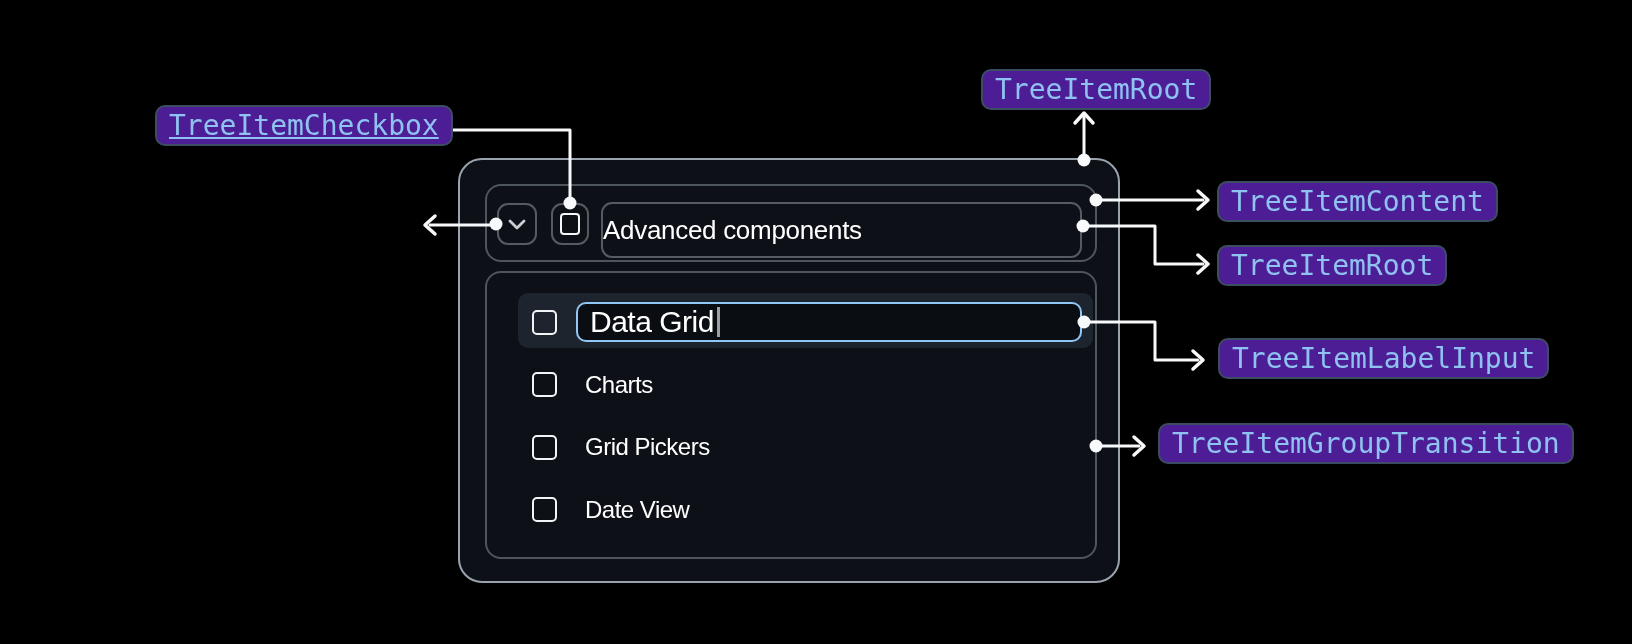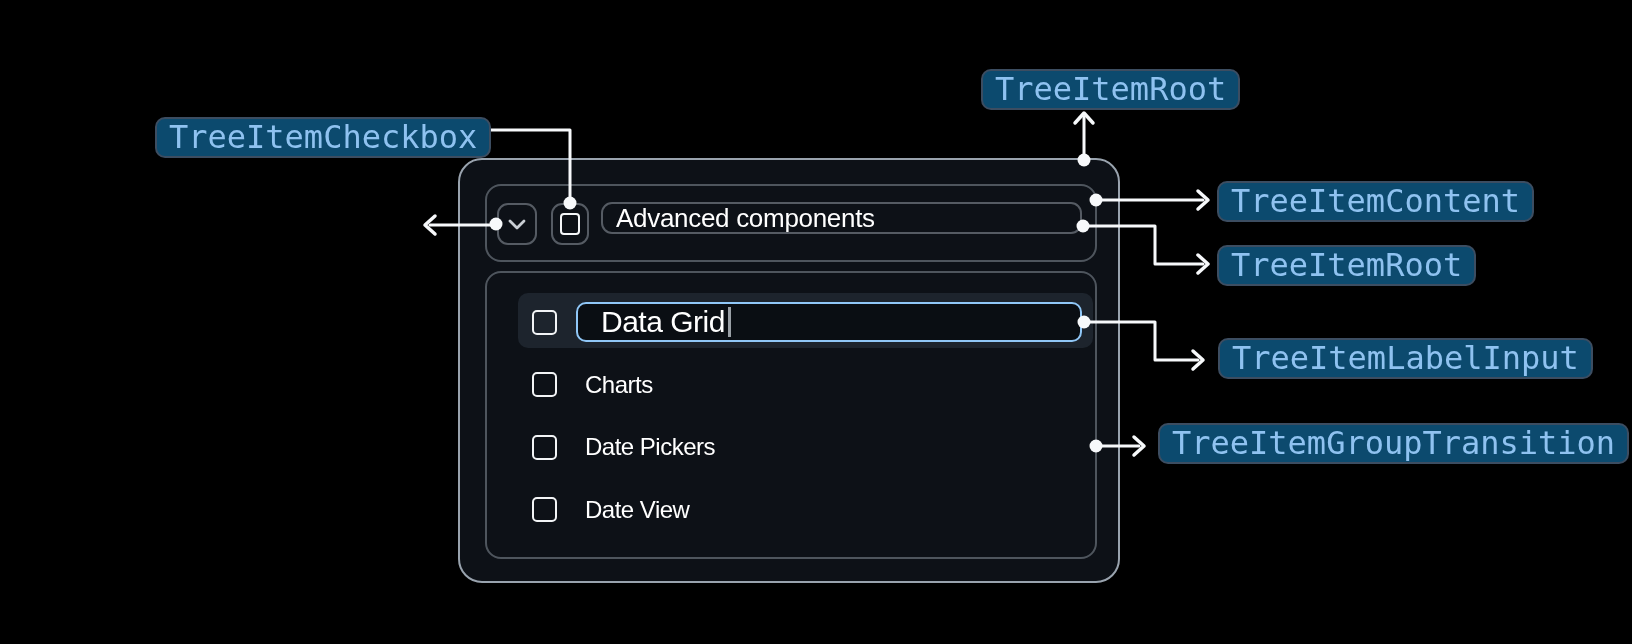--- a/index.html
+++ b/index.html
@@ -3,59 +3,59 @@
 <meta charset="utf-8">
 <style>
   html,body{margin:0;padding:0;background:#000;}
   .canvas{
     position:relative;width:1632px;height:644px;background:#000;overflow:hidden;
     font-family:"Liberation Sans",sans-serif;
   }
   
   .badge{
     position:absolute;box-sizing:border-box;height:41px;
-    border:2px solid #3c4d61;border-radius:10px;background:#0c4a6e;
-    color:#8fc2f0;font-family:"DejaVu Sans Mono",monospace;font-size:32px;
+    border:2px solid #3c4d61;border-radius:10px;background:#4c1d95;
+    color:#8fc2f0;font-family:"DejaVu Sans Mono",monospace;font-size:28px;
     line-height:37px;padding:0 12px;white-space:nowrap;
   }
   
   .panel{
     position:absolute;left:458px;top:158px;width:662px;height:425px;
     box-sizing:border-box;border:2px solid #99a3ae;border-radius:24px;background:#0d1117;
   }
   .content-box{
     position:absolute;left:485px;top:184px;width:612px;height:78px;
     box-sizing:border-box;border:2px solid #4e555d;border-radius:16px;
   }
   .sq-btn{
     position:absolute;box-sizing:border-box;border:2px solid #555b63;border-radius:11px;
     display:flex;align-items:center;justify-content:center;background:transparent;
   }
   .icon-btn{left:497px;top:203px;width:40px;height:42px;}
   .check-btn{left:551px;top:203px;width:38px;height:42px;}
   .cb-glyph{box-sizing:border-box;border:2.5px solid #f5f7f9;border-radius:4px;background:transparent;}
   .cb-glyph.hdr{width:20px;height:22px;}
   .label-box{
-    position:absolute;left:601px;top:202px;width:481px;height:32px;
+    position:absolute;left:601px;top:202px;width:481px;height:56px;
     box-sizing:border-box;border:2px solid #555b63;border-radius:11px;
-    display:flex;align-items:center;padding-left:13px;
+    display:flex;align-items:center;
     color:#fff;font-size:26px;letter-spacing:-0.3px;
   }
   .group-box{
     position:absolute;left:485px;top:271px;width:612px;height:288px;
     box-sizing:border-box;border:2px solid #4e555d;border-radius:16px;
   }
   .row-highlight{
     position:absolute;left:518px;top:293px;width:575px;height:55px;
     background:#1d242d;border-radius:10px;
   }
   .label-input{
     position:absolute;left:576px;top:302px;width:506px;height:40px;
     box-sizing:border-box;border:2.5px solid #90c7f7;border-radius:10px;background:#0a0e13;
-    display:flex;align-items:center;padding-left:23px;
+    display:flex;align-items:center;padding-left:12px;
     color:#fff;font-size:30px;letter-spacing:-0.5px;
   }
   .caret{display:inline-block;width:3px;height:30px;background:#9aa0a6;margin-left:3px;}
   .item-cb{
     position:absolute;width:25px;height:25px;box-sizing:border-box;
     border:2.5px solid #f2f4f6;border-radius:5px;background:transparent;
   }
   .item-label{
     position:absolute;left:585px;color:#fff;font-size:24px;line-height:30px;
     letter-spacing:-0.5px;white-space:nowrap;
@@ -91,21 +91,21 @@
   <span class="item-cb" style="left:532px;top:310px;"></span>
   <div class="label-input">
     <span>Data Grid</span>
     <span class="caret"></span>
   </div>
 
   <span class="item-cb" style="left:532px;top:372px;"></span>
   <div class="item-label" style="top:370px;">Charts</div>
 
   <span class="item-cb" style="left:532px;top:435px;"></span>
-  <div class="item-label" style="top:432px;">Date Pickers</div>
+  <div class="item-label" style="top:432px;">Grid Pickers</div>
 
   <span class="item-cb" style="left:532px;top:497px;"></span>
   <div class="item-label" style="top:495px;">Date View</div>
 
   <svg class="overlay" width="1632" height="644" viewBox="0 0 1632 644">
     <g stroke="#f7f9fb" stroke-width="3" fill="none" stroke-linecap="round" stroke-linejoin="round">
 
       <polyline points="570,203 570,130 429,130"></polyline>
       <polyline stroke-width="3.5" points="434,121 424,130 434,139"></polyline>
 
@@ -131,20 +131,20 @@
       <circle cx="570" cy="203" r="6.5"></circle>
       <circle cx="496" cy="224" r="6.5"></circle>
       <circle cx="1084" cy="160" r="6.5"></circle>
       <circle cx="1096" cy="200" r="6.5"></circle>
       <circle cx="1083" cy="226" r="6.5"></circle>
       <circle cx="1084" cy="322" r="6.5"></circle>
       <circle cx="1096" cy="446" r="6.5"></circle>
     </g>
   </svg>
 
-  <div class="badge" style="left:155px;top:117px;">TreeItemCheckbox</div>
+  <div class="badge" style="left:155px;top:105px;text-decoration:underline;">TreeItemCheckbox</div>
   <div class="badge" style="left:981px;top:69px;">TreeItemRoot</div>
   <div class="badge" style="left:1217px;top:181px;">TreeItemContent</div>
   <div class="badge" style="left:1217px;top:245px;">TreeItemRoot</div>
   <div class="badge" style="left:1158px;top:423px;">TreeItemGroupTransition</div>
   <div class="badge" style="left:1218px;top:338px;">TreeItemLabelInput</div>
 
 </div>
 
 </body></html>

